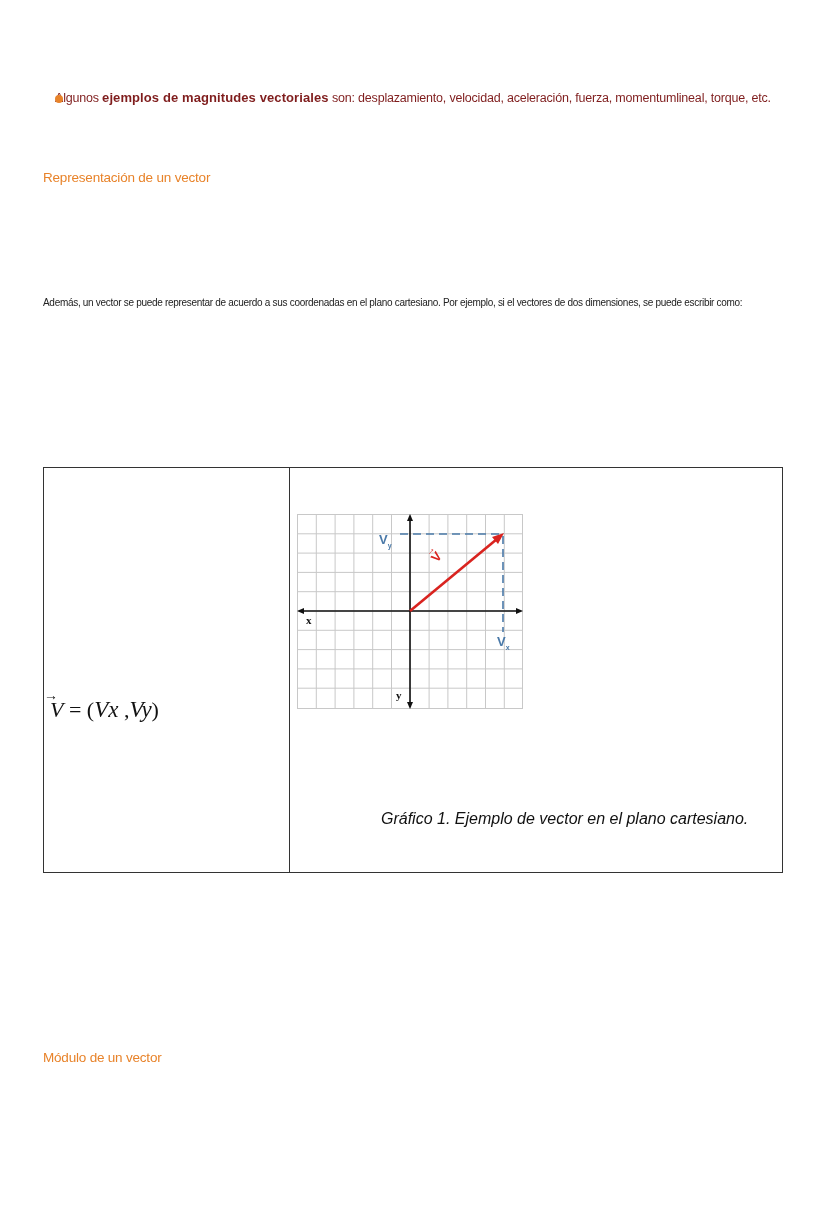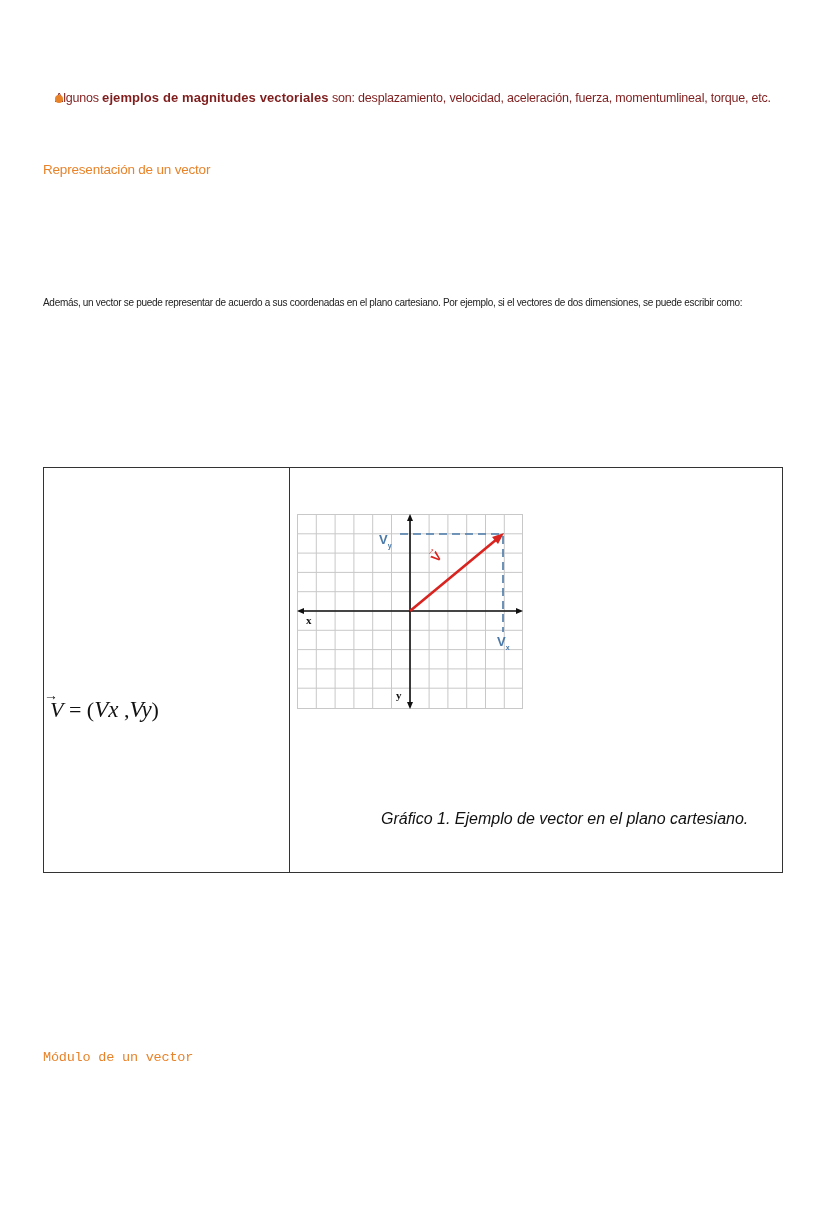--- a/index.html
+++ b/index.html
@@ -20,21 +20,21 @@
   .caption { position: absolute; left: 337px; top: 342px; font-family: "Liberation Sans", sans-serif; font-style: italic; font-size: 16px; color: #111; }
 </style>
 </head>
 <body>
 
 <div class="bullet-row">
   <span class="bullet-dot"></span>
   <div class="bullet-text"><span>Algunos </span><b>ejemplos de magnitudes vectoriales</b><span> son: desplazamiento, velocidad, aceleración, fuerza, momentumlineal, torque, etc.</span></div>
 </div>
 
-<div class="heading" style="top:162px;text-align:right;">Representación de un vector</div>
+<div class="heading" style="top:170px;text-align:right;">Representación de un vector</div>
 
 <div class="para">Además, un vector se puede representar de acuerdo a sus coordenadas en el plano cartesiano. Por ejemplo, si el vectores de dos dimensiones, se puede escribir como:</div>
 
 <div class="tbl">
   <div class="divider"></div>
 
   <div class="formula">
     <span class="vec"><span class="arrow">→</span><span>V</span></span><span> = (</span><span class="sub">Vx</span><span>  ,</span><span class="sub">Vy</span><span>)</span>
   </div>
 
@@ -87,13 +87,13 @@
     </g>
     <g fill="#d9231f" transform="translate(140,49) rotate(-50)">
       <text x="0" y="0" font-family="Liberation Sans, sans-serif" font-size="13" font-weight="bold">V</text>
       <text x="0" y="-10" font-family="Liberation Sans, sans-serif" font-size="10">→</text>
     </g>
   </svg>
 
   <div class="caption">Gráfico 1. Ejemplo de vector en el plano cartesiano.</div>
 </div>
 
-<div class="heading" style="top:1050px;font-family:Liberation Mono, monospace;">Módulo de un vector</div>
+<div class="heading" style="top:1050px;">Módulo de un vector</div>
 
 </body></html>

